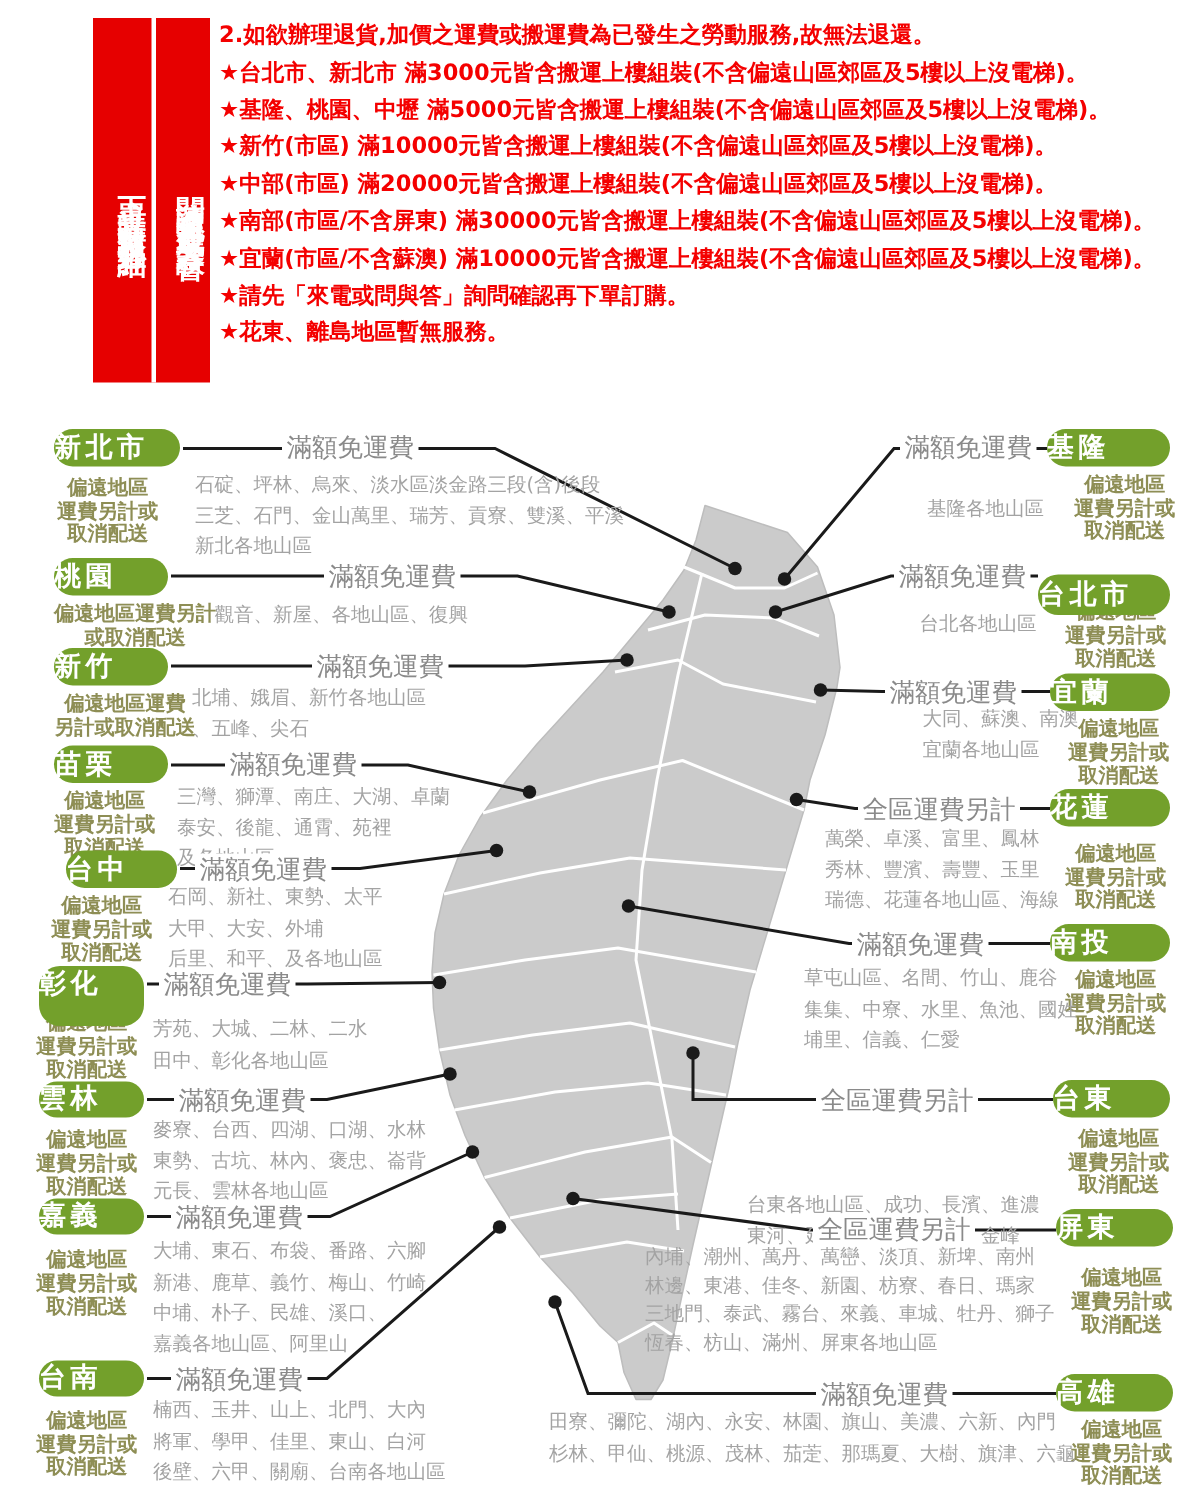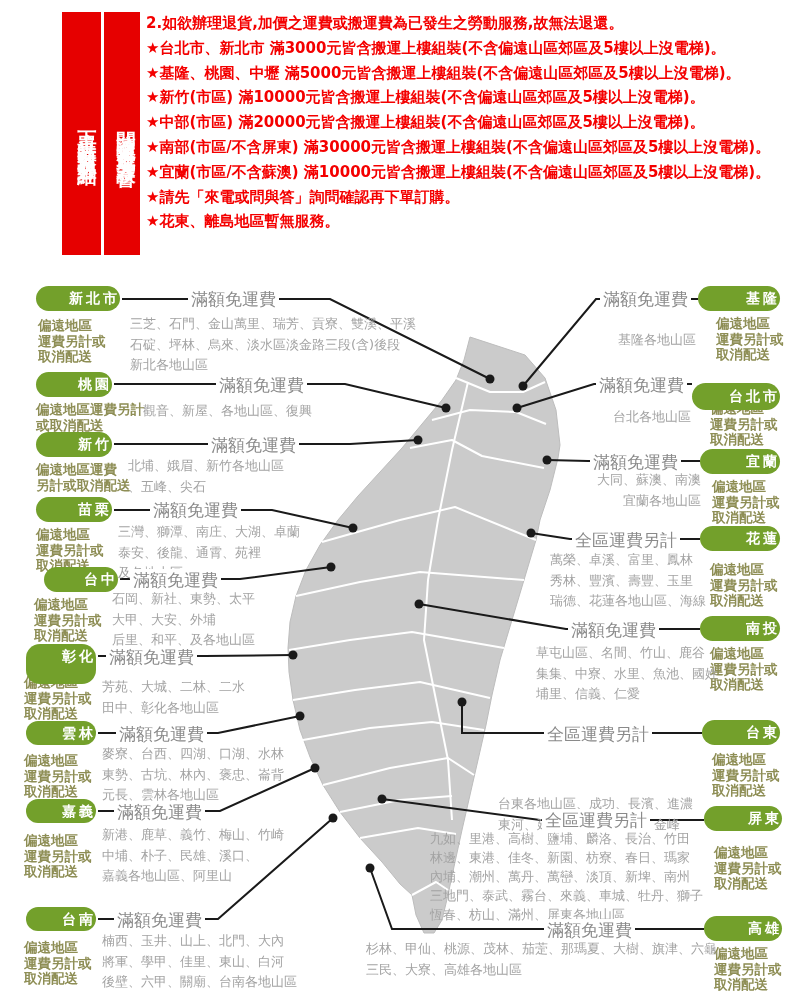--- a/index.html
+++ b/index.html
@@ -7,26 +7,26 @@
        font-family:"DejaVu Sans",sans-serif;overflow:hidden;}
   
   .vbox{position:absolute;left:62px;top:12px;width:78px;height:243px;background:#e60000;
         display:flex;flex-direction:row;}
   .vcol{writing-mode:vertical-rl;text-orientation:upright;color:#fff;font-weight:bold;
         font-size:19px;letter-spacing:4px;width:50%;text-align:center;padding-top:5px;box-sizing:border-box;}
   .vcol.sep{border-left:3px solid #fff;}
   .notices{position:absolute;left:146px;top:11px;width:650px;color:#f40000;font-weight:bold;
            font-size:15px;line-height:24.8px;white-space:nowrap;}
   
-  .pill{position:absolute;background:#73a02b;color:#fff;font-weight:bold;font-size:14px;
-        text-align:right;border-radius:14px;height:25px;line-height:25px;letter-spacing:3px;z-index:3;}
+  .pill{position:absolute;background:#73a02b;color:#fff;font-weight:bold;font-size:18px;
+        text-align:left;border-radius:14px;height:25px;line-height:25px;letter-spacing:3px;z-index:3;}
   .fee{position:absolute;background:#fff;color:#8a8a8a;font-size:17px;font-weight:500;
        padding:0 3px;white-space:nowrap;z-index:2;line-height:22px;}
   .note{position:absolute;color:#8e8e55;font-weight:bold;font-size:13.5px;line-height:15.5px;
-        white-space:nowrap;z-index:2;}
+        white-space:nowrap;z-index:2;text-align:center;}
   .note span{display:block;}
   .areas{position:absolute;color:#a3a3a3;font-size:13px;line-height:20.5px;white-space:nowrap;z-index:2;}
   .areas span{display:block;}
   .mapsvg{position:absolute;left:0;top:0;z-index:1;}
 </style>
 </head>
 <body>
 
 <div class="vbox">
   <div class="vcol">下單訂購前請務必詳細</div>
@@ -102,22 +102,22 @@
 </svg>
 
 <div class="pill" style="left:36px;top:286px;width:84px;">新北市</div>
 <div class="fee" style="left:188px;top:288px;">滿額免運費</div>
 <div class="note" style="left:38px;top:318px;">
   <span>偏遠地區</span>
     <span>運費另計或</span>
     <span>取消配送</span>
 </div>
 <div class="areas" style="left:130px;top:314px;">
-  <span>三芝、石門、金山萬里、瑞芳、貢寮、雙溪、平溪</span>
-    <span>石碇、坪林、烏來、淡水區淡金路三段(含)後段</span>
+  <span>石碇、坪林、烏來、淡水區淡金路三段(含)後段</span>
+    <span>三芝、石門、金山萬里、瑞芳、貢寮、雙溪、平溪</span>
     <span>新北各地山區</span>
 </div>
 
 <div class="pill" style="left:36px;top:372px;width:76px;">桃園</div>
 <div class="fee" style="left:216px;top:374px;">滿額免運費</div>
 <div class="note" style="left:36px;top:402px;">
   <span>偏遠地區運費另計</span>
     <span>或取消配送</span>
 </div>
 <div class="areas" style="left:143px;top:401px;">
@@ -187,20 +187,21 @@
 </div>
 
 <div class="pill" style="left:26px;top:799px;width:70px;height:24px;line-height:24px;">嘉義</div>
 <div class="fee" style="left:114px;top:801px;">滿額免運費</div>
 <div class="note" style="left:24px;top:833px;">
   <span>偏遠地區</span>
     <span>運費另計或</span>
     <span>取消配送</span>
 </div>
 <div class="areas" style="left:102px;top:825px;">
+  <span>大埔、東石、布袋、番路、六腳</span>
     <span>新港、鹿草、義竹、梅山、竹崎</span>
     <span>中埔、朴子、民雄、溪口、</span>
     <span>嘉義各地山區、阿里山</span>
 </div>
 
 <div class="pill" style="left:26px;top:907px;width:70px;height:24px;line-height:24px;">台南</div>
 <div class="fee" style="left:114px;top:909px;">滿額免運費</div>
 <div class="note" style="left:24px;top:940px;">
   <span>偏遠地區</span>
     <span>運費另計或</span>
@@ -234,21 +235,21 @@
   <span>台北各地山區</span>
 </div>
 
 <div class="fee" style="left:590px;top:451px;">滿額免運費</div>
 <div class="pill" style="left:700px;top:449px;width:80px;">宜蘭</div>
 <div class="note" style="left:712px;top:479px;">
   <span>偏遠地區</span>
     <span>運費另計或</span>
     <span>取消配送</span>
 </div>
-<div class="areas" style="left:597px;top:470px;text-align:right;">
+<div class="areas" style="left:615px;top:470px;">
   <span>大同、蘇澳、南澳</span>
     <span>宜蘭各地山區</span>
 </div>
 
 <div class="fee" style="left:572px;top:529px;">全區運費另計</div>
 <div class="pill" style="left:700px;top:526px;width:80px;">花蓮</div>
 <div class="note" style="left:710px;top:562px;">
   <span>偏遠地區</span>
     <span>運費另計或</span>
     <span>取消配送</span>
@@ -285,30 +286,29 @@
 </div>
 
 <div class="fee" style="left:542px;top:809px;">全區運費另計</div>
 <div class="pill" style="left:704px;top:806px;width:78px;">屏東</div>
 <div class="note" style="left:714px;top:845px;">
   <span>偏遠地區</span>
     <span>運費另計或</span>
     <span>取消配送</span>
 </div>
 <div class="areas" style="left:430px;top:829px;line-height:19px;">
-  <span>九如、里港、高樹、鹽埔、麟洛、長治、竹田</span>
+    <span>內埔、潮州、萬丹、萬巒、淡頂、新埤、南州</span>
     <span>林邊、東港、佳冬、新園、枋寮、春日、瑪家</span>
-    <span>內埔、潮州、萬丹、萬巒、淡頂、新埤、南州</span>
     <span>三地門、泰武、霧台、來義、車城、牡丹、獅子</span>
     <span>恆春、枋山、滿州、屏東各地山區</span>
 </div>
 
 <div class="fee" style="left:544px;top:919px;">滿額免運費</div>
 <div class="pill" style="left:704px;top:916px;width:78px;">高雄</div>
 <div class="note" style="left:714px;top:946px;">
   <span>偏遠地區</span>
     <span>運費另計或</span>
     <span>取消配送</span>
 </div>
 <div class="areas" style="left:366px;top:939px;">
+  <span>田寮、彌陀、湖內、永安、林園、旗山、美濃、六新、內門</span>
     <span>杉林、甲仙、桃源、茂林、茄萣、那瑪夏、大樹、旗津、六龜</span>
-    <span>三民、大寮、高雄各地山區</span>
 </div>
 
 </body></html>

